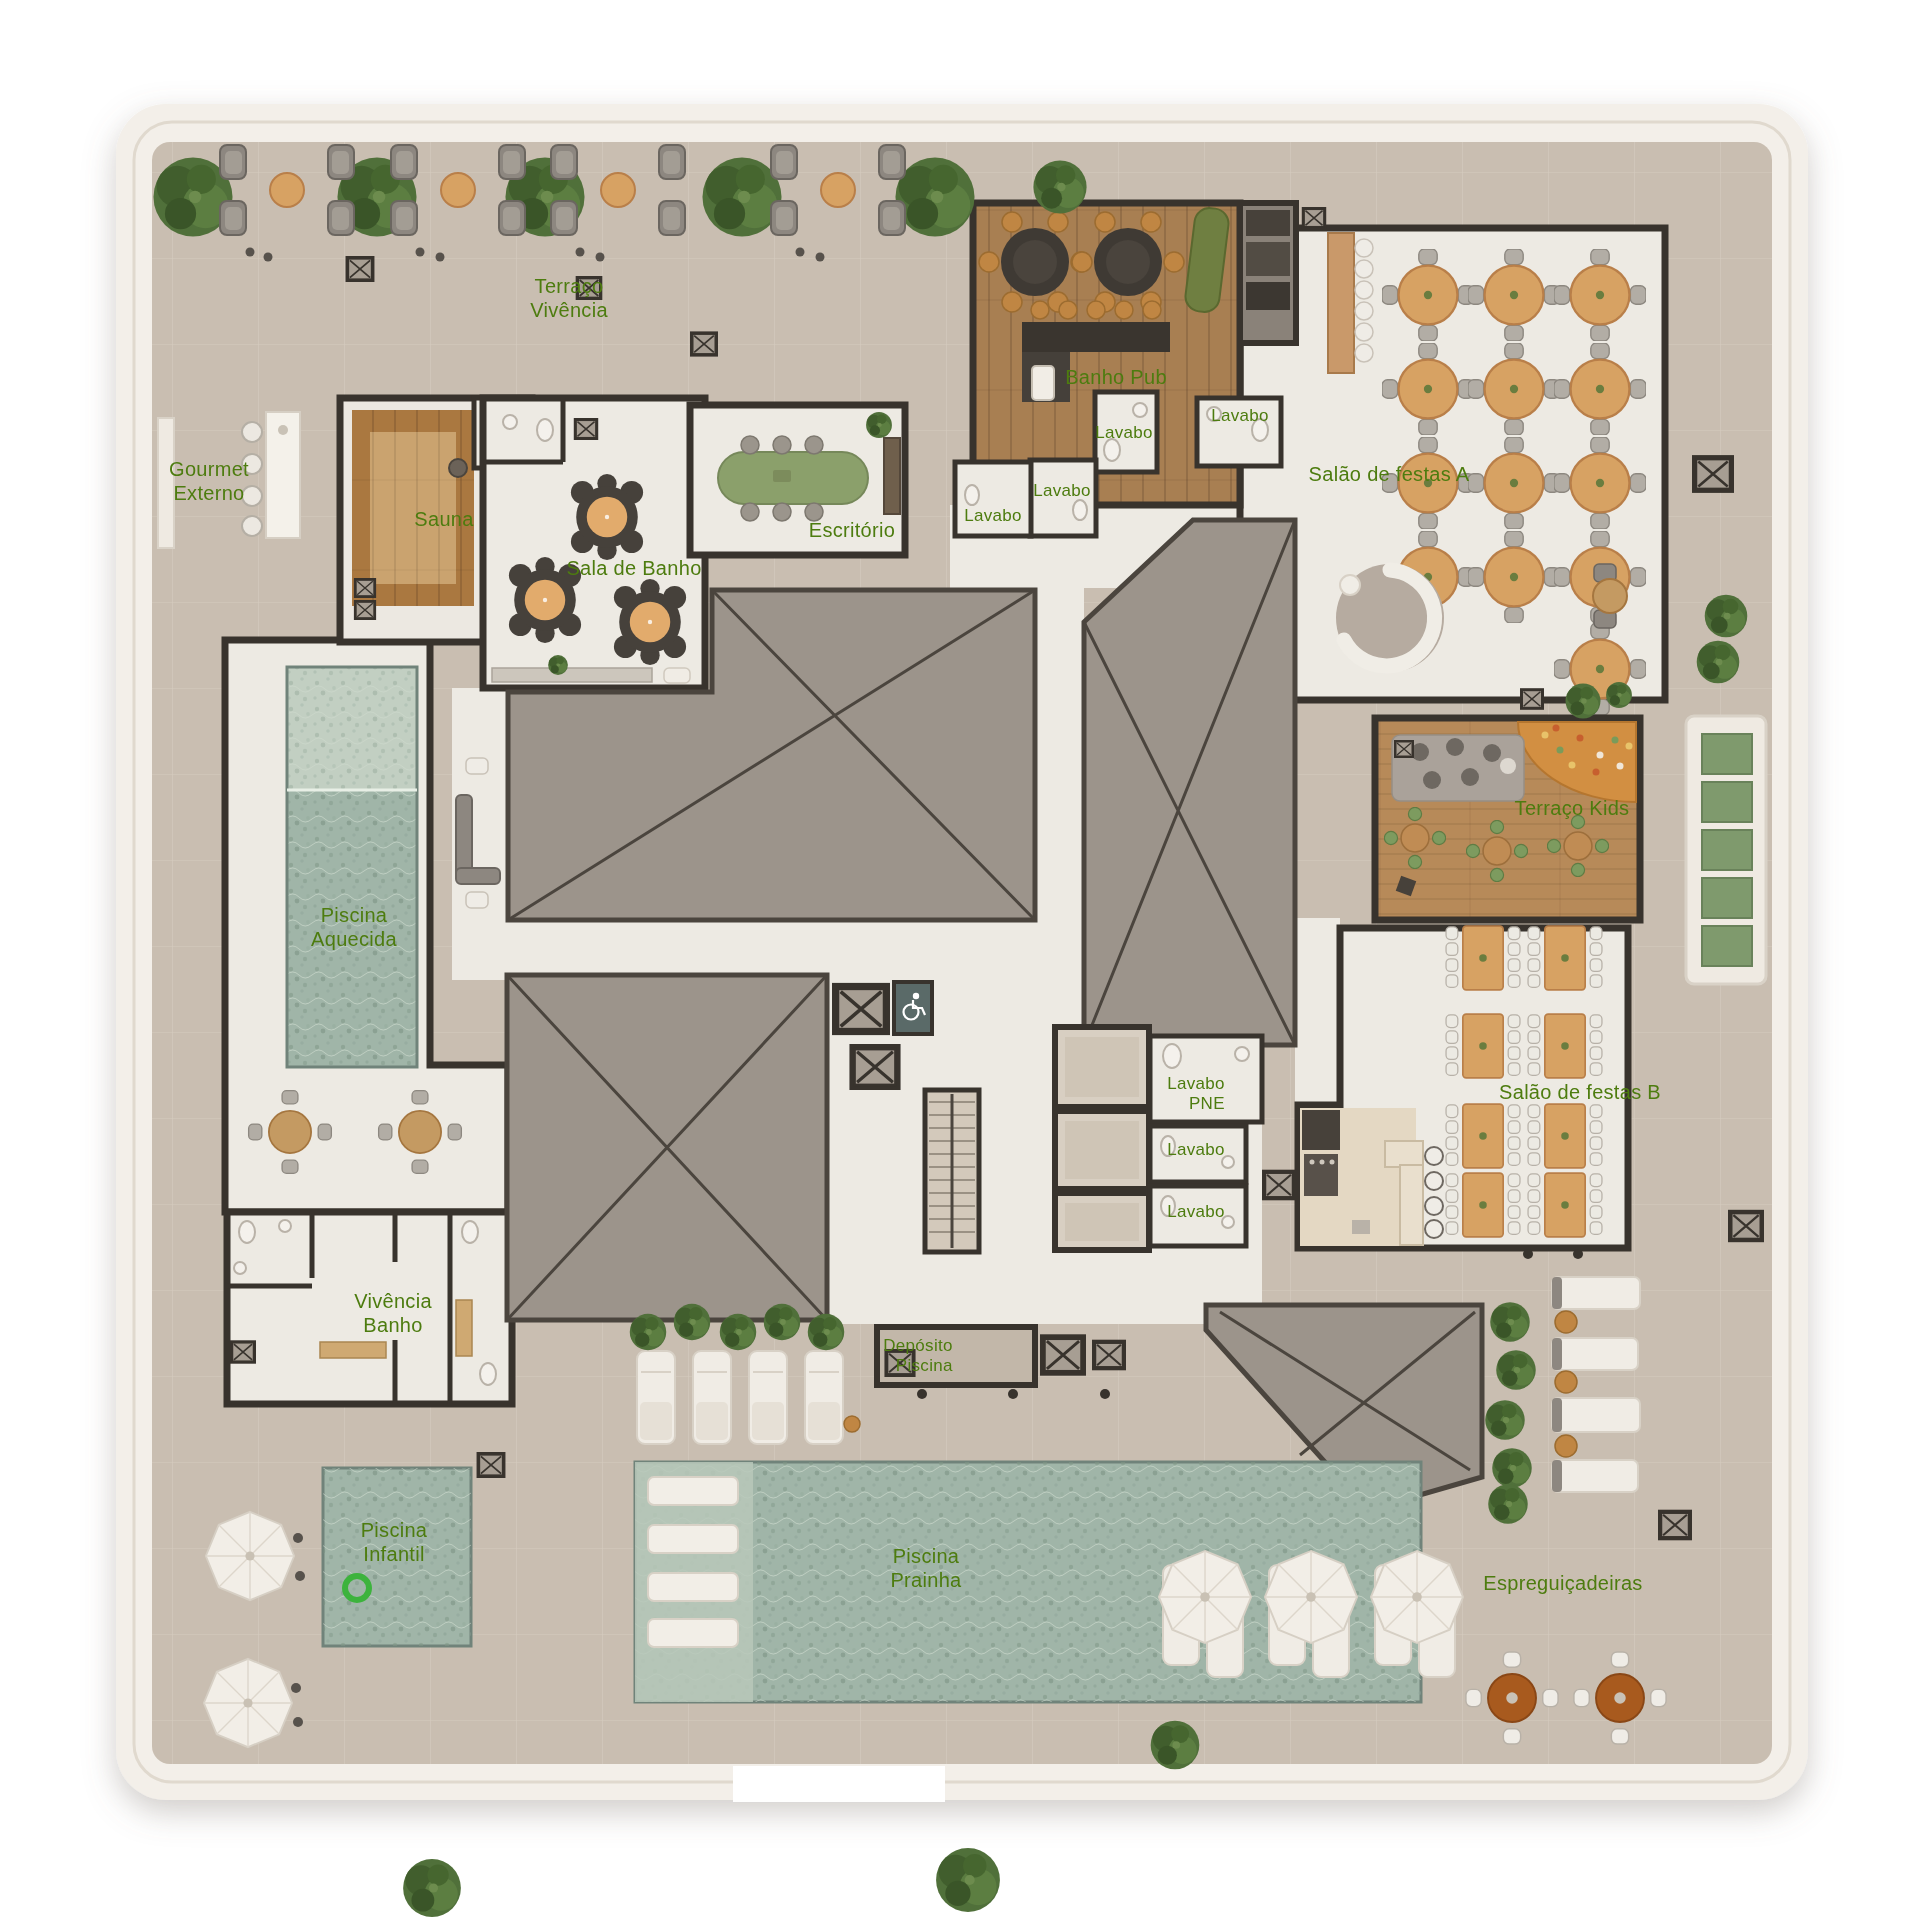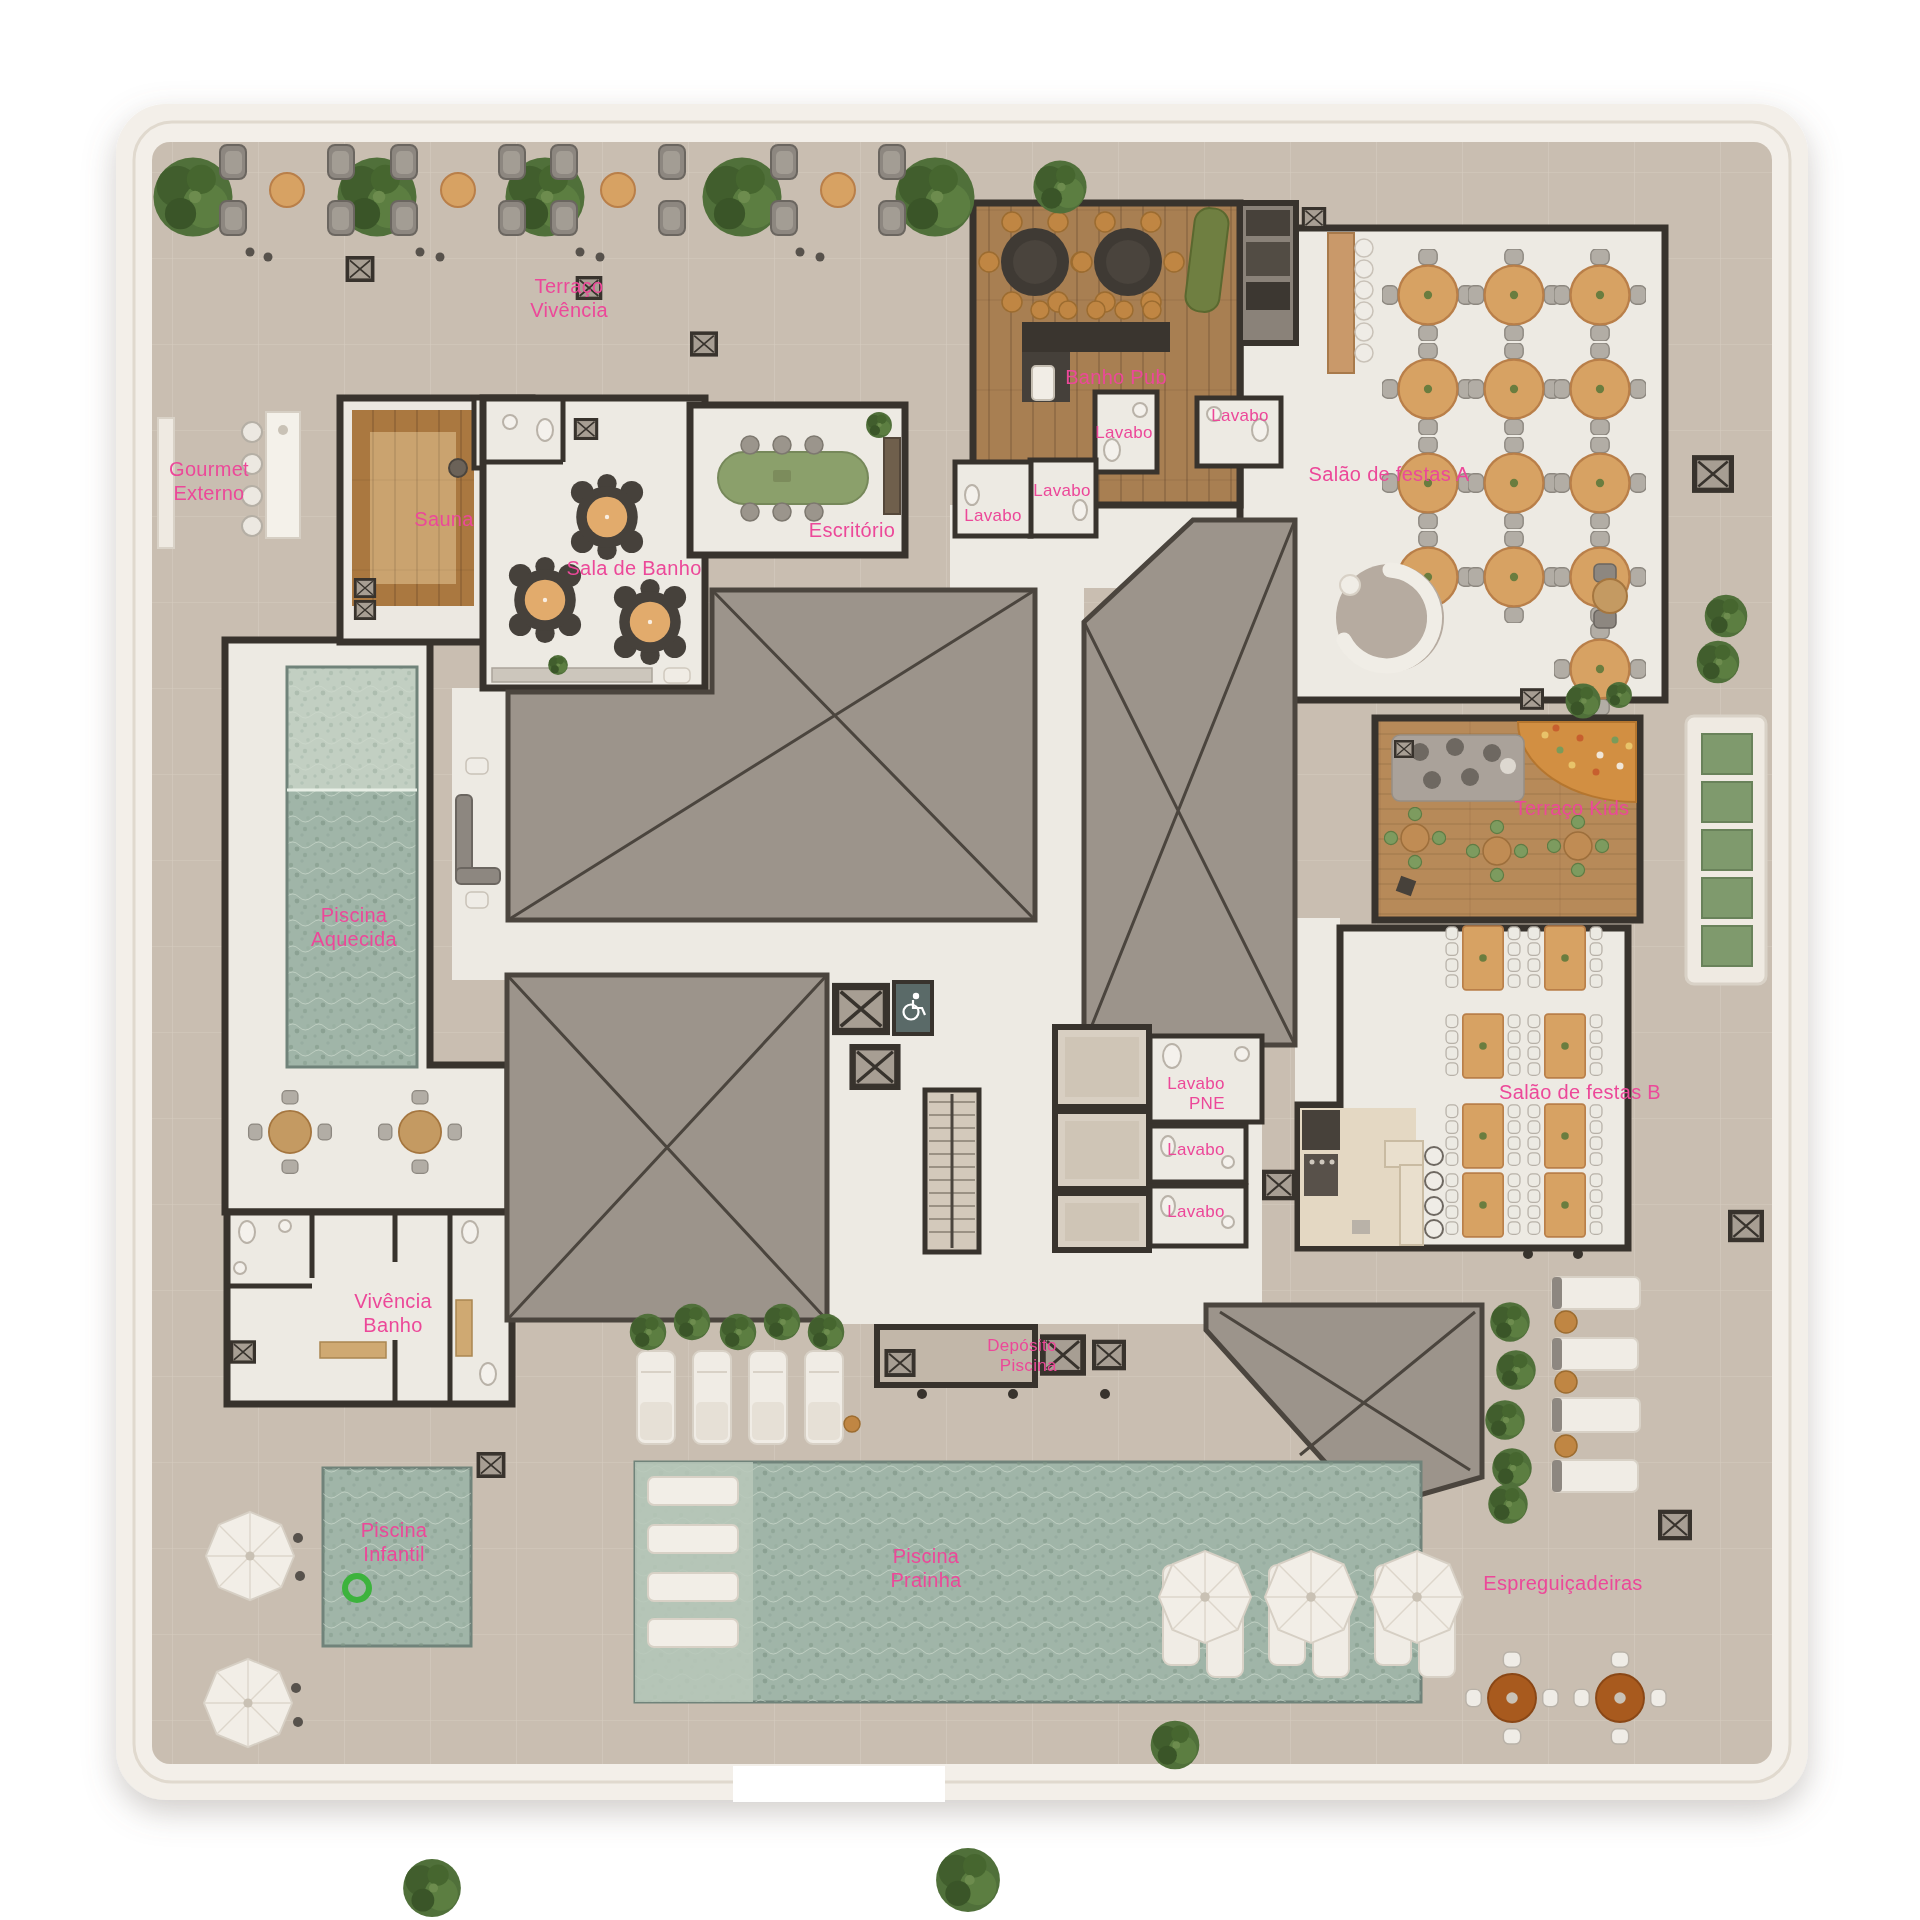--- a/index.html
+++ b/index.html
@@ -1,18 +1,18 @@
 <!DOCTYPE html>
 <html><head>
 <meta charset="utf-8">
 <style>
   html,body{margin:0;padding:0;background:#ffffff;}
   .stage{position:relative;width:1920px;height:1920px;background:#ffffff;font-family:"Liberation Sans",sans-serif;overflow:hidden;}
   .stage svg{position:absolute;left:0;top:0;}
-  .lbl{position:absolute;transform:translate(-50%,-50%);font-size:20px;line-height:1.2;color:#ec4899;text-align:center;white-space:pre-line;letter-spacing:.3px;}
+  .lbl{position:absolute;transform:translate(-50%,-50%);font-size:20px;line-height:1.2;color:#4d7c0f;text-align:center;white-space:pre-line;letter-spacing:.3px;}
   .lbl.small{font-size:17px;text-align:right;}
 </style>
 </head>
 <body>
 
 <div class="stage">
 <svg viewBox="0 0 1920 1920" width="1920" height="1920">
 <defs>
   <filter id="soft" x="-10%" y="-10%" width="120%" height="130%">
     <feDropShadow dx="0" dy="12" stdDeviation="16" flood-color="#7a7065" flood-opacity="0.35"></feDropShadow>
@@ -569,20 +569,20 @@
 <div class="lbl" style="left:1572px;top:808px">Terraço Kids</div>
 <div class="lbl" style="left:354px;top:927px">Piscina
 Aquecida</div>
 <div class="lbl small" style="left:1196px;top:1094px">Lavabo
 PNE</div>
 <div class="lbl small" style="left:1196px;top:1150px">Lavabo</div>
 <div class="lbl small" style="left:1196px;top:1212px">Lavabo</div>
 <div class="lbl" style="left:1580px;top:1092px">Salão de festas B</div>
 <div class="lbl" style="left:393px;top:1313px">Vivência
 Banho</div>
-<div class="lbl small" style="left:1022px;top:1356px">Depósito
+<div class="lbl small" style="left:918px;top:1356px">Depósito
 Piscina</div>
 <div class="lbl" style="left:394px;top:1542px">Piscina
 Infantil</div>
 <div class="lbl" style="left:926px;top:1568px">Piscina
 Prainha</div>
 <div class="lbl" style="left:1563px;top:1583px">Espreguiçadeiras</div>
 </div>
 
 </body></html>

